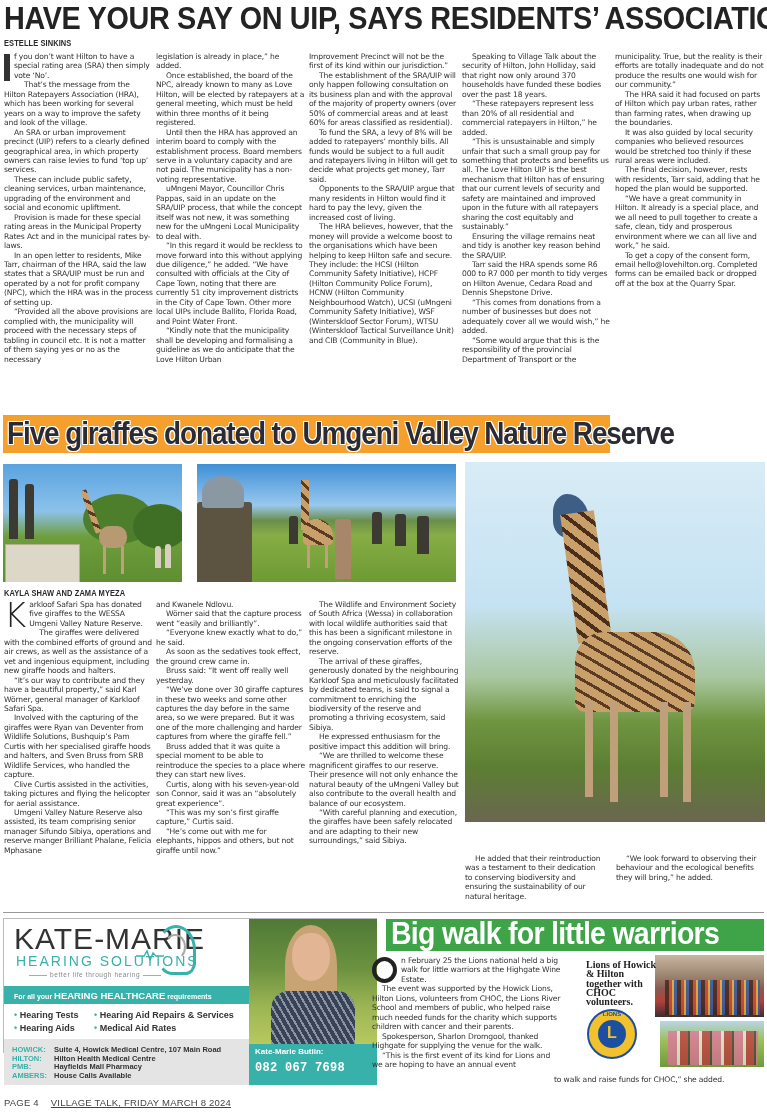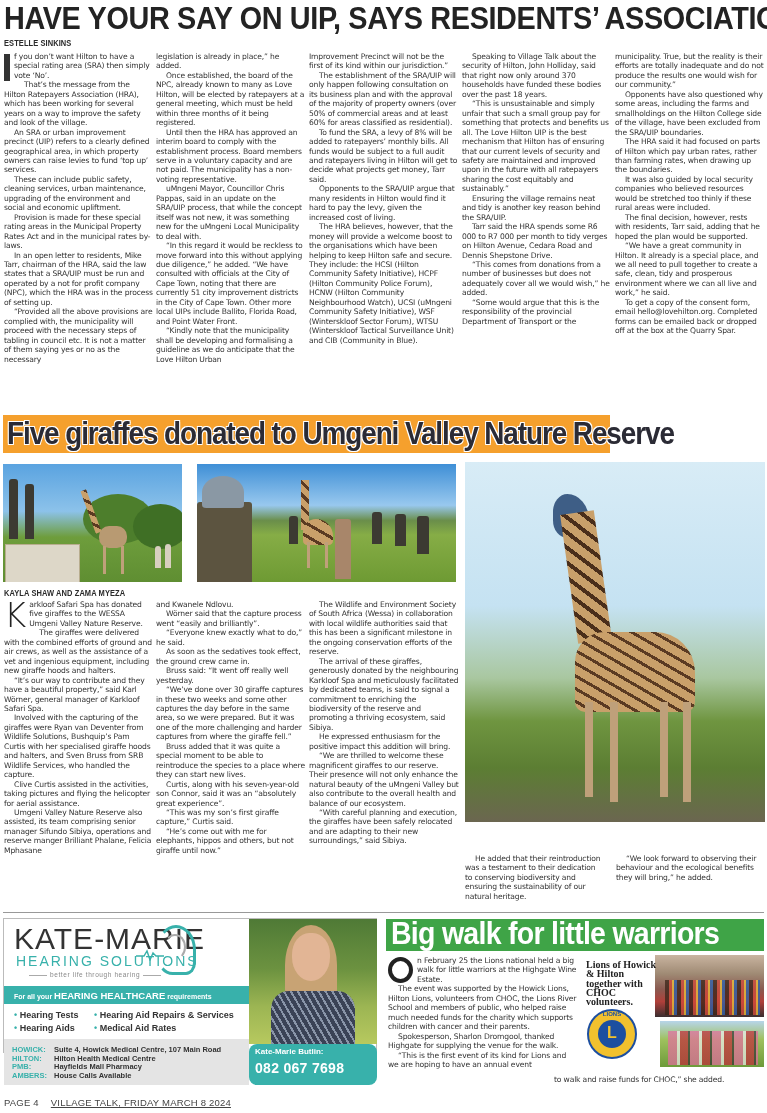--- a/index.html
+++ b/index.html
@@ -89,23 +89,23 @@
   .ad-services .c2 { position: absolute; left: 80px; top: 0; white-space: nowrap; }
   .ad-services .c1 { white-space: nowrap; }
   .ad-locs { position: absolute; left: 0; top: 120px; width: 245px; height: 46px; background: #e4e4e4; padding: 7px 0 0 8px; font-family: "Liberation Sans", sans-serif; font-weight: 700; font-size: 7.5px; line-height: 8.6px; }
   .ad-locs .row { display: flex; white-space: nowrap; }
   .ad-locs .lk { color: #38b1ab; width: 42px; }
   .ad-locs .lv { color: #333; }
   .ad-photo { position: absolute; left: 245px; top: 0; width: 128px; height: 125px; background: linear-gradient(180deg, #4f7a36 0%, #6c9240 40%, #9cb553 70%, #b7c95f 100%); overflow: hidden; }
   .ad-face { position: absolute; left: 43px; top: 14px; width: 38px; height: 48px; background: #e2b595; border-radius: 45% 45% 50% 50%; }
   .ad-hair { position: absolute; left: 36px; top: 6px; width: 52px; height: 80px; background: #c8a374; border-radius: 50% 50% 20% 20%; }
   .ad-dress { position: absolute; left: 22px; top: 72px; width: 84px; height: 60px; background: repeating-linear-gradient(60deg, #3a4256 0 4px, #8994a8 4px 6px); border-radius: 18px 18px 0 0; }
-  .ad-contact { position: absolute; left: 245px; top: 125px; width: 128px; height: 41px; background: #38b1ab; color: #fff; padding: 3px 0 0 6px; font-family: "Liberation Sans", sans-serif; font-weight: 700; border-radius: 8px; }
+  .ad-contact { position: absolute; left: 245px; top: 125px; width: 128px; height: 41px; background: #38b1ab; color: #fff; padding: 3px 0 0 6px; font-family: "Liberation Sans", sans-serif; font-weight: 700; }
   .ad-contact .nm { font-size: 8px; line-height: 10px; }
-  .ad-contact .ph { font-size: 14px; line-height: 22px; letter-spacing: 0.3px; }
+  .ad-contact .ph { font-size: 12px; line-height: 22px; letter-spacing: 0.3px; font-family: Liberation Mono, monospace; }
 
   .footer { position: absolute; left: 4px; top: 1097px; font-family: "Liberation Sans", sans-serif; font-size: 9.5px; color: #444; letter-spacing: 0.2px; white-space: nowrap; }
   .footer span + span { margin-left: 12px; text-decoration: underline; }
 
   .green-banner { position: absolute; left: 386px; top: 919px; width: 378px; height: 32px; background: #3fa447; }
   .green-banner span { position: absolute; left: 5px; top: -2px; font-family: "Liberation Sans", sans-serif; font-weight: 700; font-size: 31px; line-height: 34px; color: #fff; white-space: nowrap; letter-spacing: -0.8px; transform: scaleX(0.92); transform-origin: left top; }
 
   .lions-photo-top { position: absolute; left: 655px; top: 955px; width: 109px; height: 62px; background: linear-gradient(180deg, #c9b4a0 0%, #a08b75 30%, #8a5a50 55%, #b0403a 75%, #3a2e30 100%); }
   .lions-photo-top::after { content: ""; position: absolute; left: 10px; top: 25px; width: 95px; height: 35px; background: repeating-linear-gradient(90deg, #3a2418 0 4px, #d24a3a 4px 7px, #f0c43a 7px 9px, #2b62b0 9px 12px); opacity: 0.75; }
   .lions-photo-bottom { position: absolute; left: 660px; top: 1021px; width: 104px; height: 46px; background: linear-gradient(180deg, #b7d5ea 0%, #9fc15e 40%, #6d9a3a 100%); }
@@ -142,29 +142,29 @@
 </div>
 <div class="col" style="left:309px; top:52px; width:149px;">
   <p class="noindent">Improvement Precinct will not be the first of its kind within our jurisdiction.”</p>
   <p>The establishment of the SRA/UIP will only happen following consultation on its business plan and with the approval of the majority of property owners (over 50% of commercial areas and at least 60% for areas classified as residential).</p>
   <p>To fund the SRA, a levy of 8% will be added to ratepayers’ monthly bills. All funds would be subject to a full audit and ratepayers living in Hilton will get to decide what projects get money, Tarr said.</p>
   <p>Opponents to the SRA/UIP argue that many residents in Hilton would find it hard to pay the levy, given the increased cost of living.</p>
   <p>The HRA believes, however, that the money will provide a welcome boost to the organisations which have been helping to keep Hilton safe and secure. They include: the HCSI (Hilton Community Safety Initiative), HCPF (Hilton Community Police Forum), HCNW (Hilton Community Neighbourhood Watch), UCSI (uMngeni Community Safety Initiative), WSF (Winterskloof Sector Forum), WTSU (Winterskloof Tactical Surveillance Unit) and CIB (Community in Blue).</p>
 </div>
 <div class="col" style="left:462px; top:52px; width:149px;">
   <p>Speaking to Village Talk about the security of Hilton, John Holliday, said that right now only around 370 households have funded these bodies over the past 18 years.</p>
+  <p>“These ratepayers represent less than 20% of all residential and commercial ratepayers in Hilton,” he added.</p>
   <p>“This is unsustainable and simply unfair that such a small group pay for something that protects and benefits us all. The Love Hilton UIP is the best mechanism that Hilton has of ensuring that our current levels of security and safety are maintained and improved upon in the future with all ratepayers sharing the cost equitably and sustainably.”</p>
   <p>Ensuring the village remains neat and tidy is another key reason behind the SRA/UIP.</p>
   <p>Tarr said the HRA spends some R6 000 to R7 000 per month to tidy verges on Hilton Avenue, Cedara Road and Dennis Shepstone Drive.</p>
   <p>“This comes from donations from a number of businesses but does not adequately cover all we would wish,” he added.</p>
   <p>“Some would argue that this is the responsibility of the provincial Department of Transport or the</p>
 </div>
 <div class="col" style="left:615px; top:52px; width:150px;">
   <p class="noindent">municipality. True, but the reality is their efforts are totally inadequate and do not produce the results one would wish for our community.”</p>
-  <p>Opponents have also questioned why some areas, including the farms and smallholdings on the Hilton College side of the village, have been excluded from the SRA/UIP boundaries.</p>
   <p>The HRA said it had focused on parts of Hilton which pay urban rates, rather than farming rates, when drawing up the boundaries.</p>
   <p>It was also guided by local security companies who believed resources would be stretched too thinly if these rural areas were included.</p>
   <p>The final decision, however, rests with residents, Tarr said, adding that he hoped the plan would be supported.</p>
   <p>“We have a great community in Hilton. It already is a special place, and we all need to pull together to create a safe, clean, tidy and prosperous environment where we can all live and work,” he said.</p>
   <p>To get a copy of the consent form, email hello@lovehilton.org. Completed forms can be emailed back or dropped off at the box at the Quarry Spar.</p>
 </div>
 
 <div class="orange-banner">
   <span>Five giraffes donated to Umgeni Valley Nature Reserve</span>
 </div>
@@ -290,21 +290,21 @@
   <div class="ad-contact">
     <div class="nm">Kate-Marie Butlin:</div>
     <div class="ph">082 067 7698</div>
   </div>
 </div>
 
 <div class="green-banner">
   <span>Big walk for little warriors</span>
 </div>
 
-<div class="col" style="left:388px; top:956px; width:190px;">
+<div class="col" style="left:372px; top:956px; width:190px;">
   <span class="dropcap-O"></span>
   <p class="noindent">n February 25 the Lions national held a big walk for little warriors at the Highgate Wine Estate.</p>
   <p>The event was supported by the Howick Lions, Hilton Lions, volunteers from CHOC, the Lions River School and members of public, who helped raise much needed funds for the charity which supports children with cancer and their parents.</p>
   <p>Spokesperson, Sharlon Dromgool, thanked Highgate for supplying the venue for the walk.</p>
   <p>“This is the first event of its kind for Lions and we are hoping to have an annual event</p>
 </div>
 <div class="col" style="left:554px; top:1075px; width:182px;">
   <p class="noindent">to walk and raise funds for CHOC,” she added.</p>
 </div>
 

